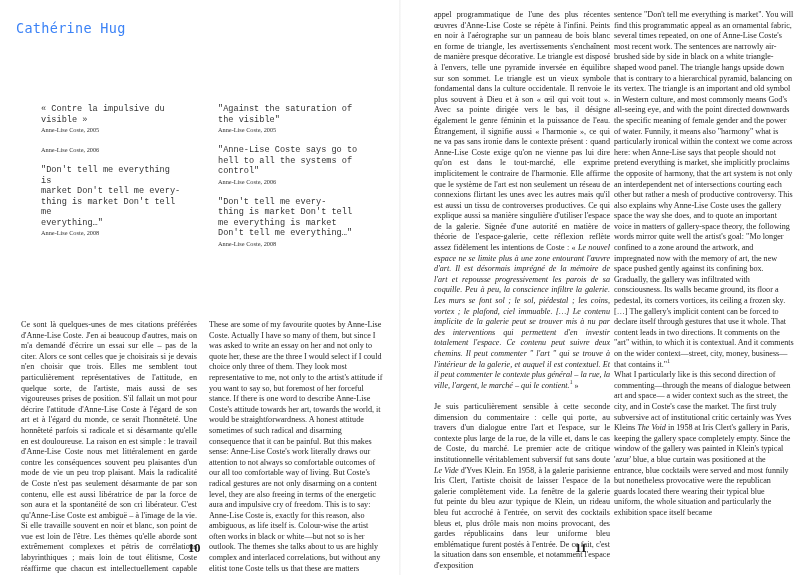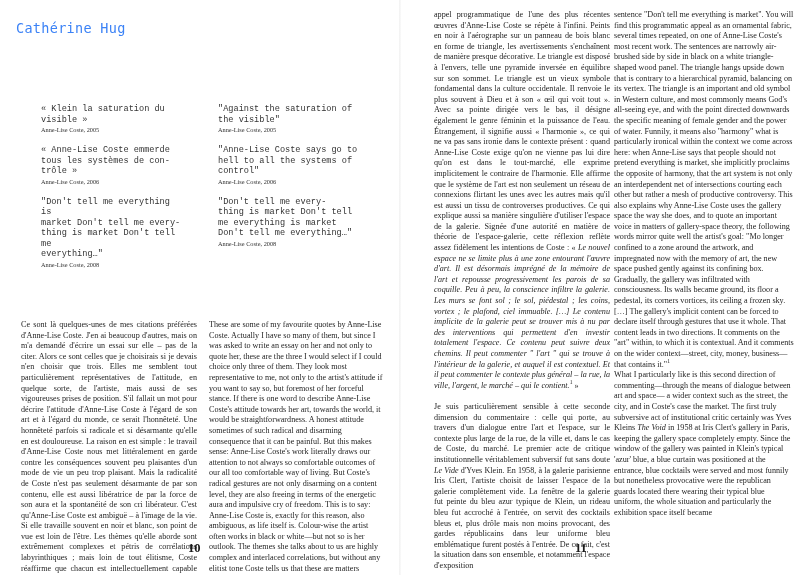--- a/index.html
+++ b/index.html
@@ -45,28 +45,25 @@
 <body>
 
 <div class="spread">
   <div class="gutter"></div>
 
   <div>
     <div class="author">Cathérine Hug</div>
 
     <div class="quotes fr">
       <div class="quote">
-        <div class="quote-text">« Klein la saturation du
+        <div class="quote-text">« Contre la impulsive du
 visible »</div>
         <div class="quote-source">Anne-Lise Coste, 2005</div>
       </div>
       <div class="quote">
-        <div class="quote-text">« Anne-Lise Coste emmerde
-tous les systèmes de con-
-trôle »</div>
         <div class="quote-source">Anne-Lise Coste, 2006</div>
       </div>
       <div class="quote">
         <div class="quote-text">"Don't tell me everything is
 market Don't tell me every-
 thing is market Don't tell me
 everything…"</div>
         <div class="quote-source">Anne-Lise Coste, 2008</div>
       </div>
     </div>

